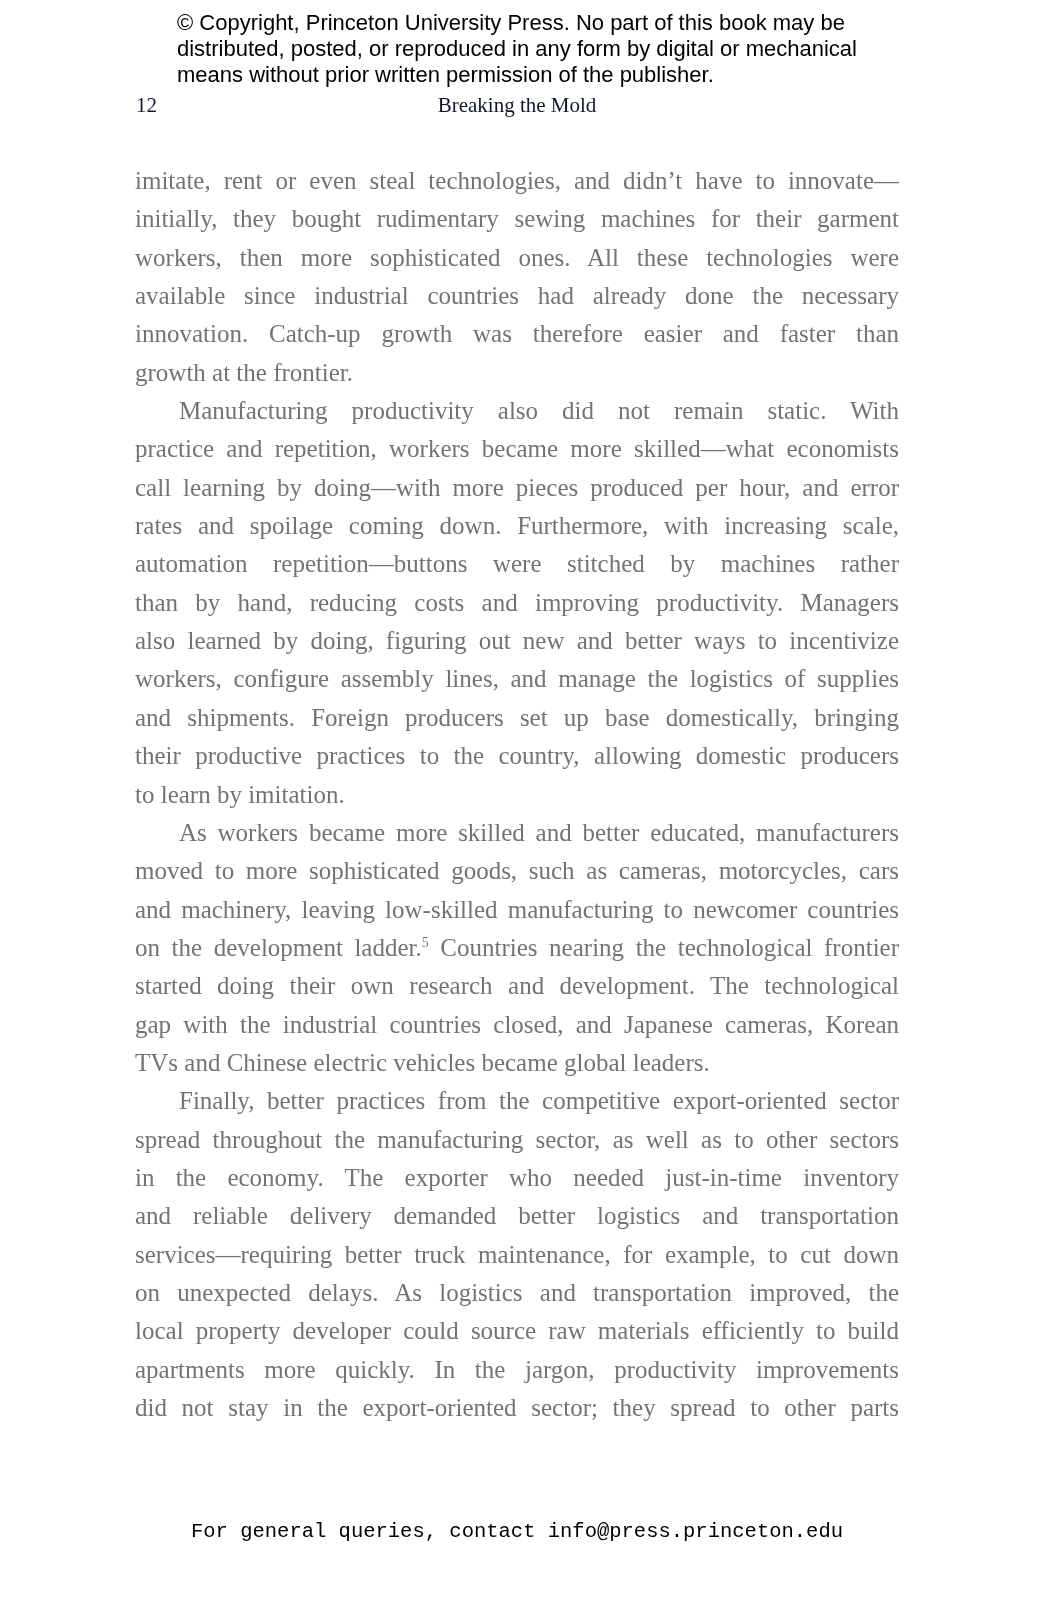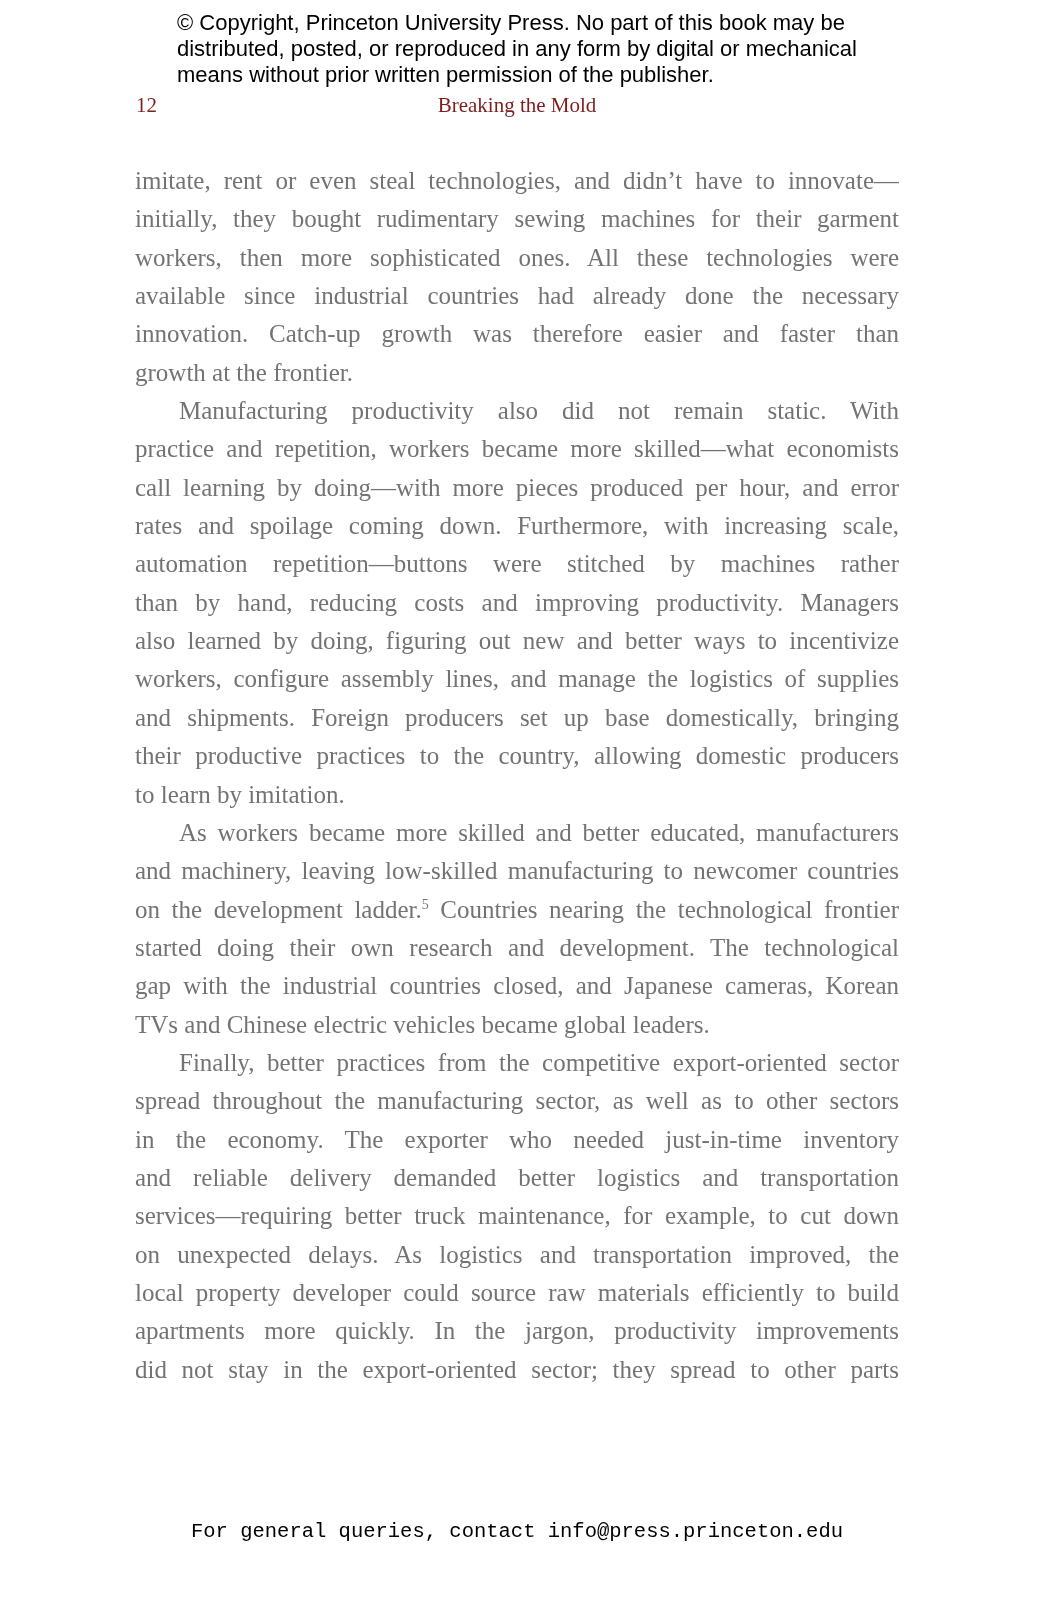--- a/index.html
+++ b/index.html
@@ -3,21 +3,21 @@
 <meta charset="utf-8">
 <style>
   html, body { margin: 0; padding: 0; background: #ffffff; }
   body { width: 1050px; height: 1600px; position: relative; overflow: hidden; color: #1a1a1a; }
   .copyright {
     position: absolute; left: 177px; top: 10px; width: 720px;
     font-family: "Liberation Sans", sans-serif; font-size: 22px; line-height: 26px; color: #000;
   }
   .running-head {
     position: absolute; top: 93px; left: 0; width: 1050px; height: 30px;
-    font-family: "Liberation Serif", serif; font-size: 21px; color: #7f1d1d;
+    font-family: "Liberation Serif", serif; font-size: 21px; color: #0f172a;
   }
   .page-number { position: absolute; left: 136px; top: 0; }
   .book-title { position: absolute; left: 0; width: 1034px; text-align: center; top: 0; }
   .body-text {
     position: absolute; left: 135px; top: 162px; width: 764px;
     font-family: "Liberation Serif", serif; font-size: 25px; color: #737373;
   }
   .line {
     display: block; height: 38.35px; line-height: 38.35px;
     text-align: justify; text-align-last: justify; white-space: nowrap;
@@ -67,20 +67,21 @@
     <span class="line"><span class="line-inner">than by hand, reducing costs and improving productivity. Managers</span></span>
     <span class="line"><span class="line-inner">also learned by doing, figuring out new and better ways to incentivize</span></span>
     <span class="line"><span class="line-inner">workers, configure assembly lines, and manage the logistics of supplies</span></span>
     <span class="line"><span class="line-inner">and shipments. Foreign producers set up base domestically, bringing</span></span>
     <span class="line"><span class="line-inner">their productive practices to the country, allowing domestic producers</span></span>
     <span class="line last"><span class="line-inner">to learn by imitation.</span></span>
   </div>
 
   <div>
     <span class="line indent"><span class="line-inner">As workers became more skilled and better educated, manufacturers</span></span>
+    <span class="line"><span class="line-inner">moved to more sophisticated goods, such as cameras, motorcycles, cars</span></span>
     <span class="line"><span class="line-inner">and machinery, leaving low-skilled manufacturing to newcomer countries</span></span>
     <span class="line"><span class="line-inner"><span>on the development ladder.</span><sup>5</sup><span> Countries nearing the technological frontier</span></span></span>
     <span class="line"><span class="line-inner">started doing their own research and development. The technological</span></span>
     <span class="line"><span class="line-inner">gap with the industrial countries closed, and Japanese cameras, Korean</span></span>
     <span class="line last"><span class="line-inner">TVs and Chinese electric vehicles became global leaders.</span></span>
   </div>
 
   <div>
     <span class="line indent"><span class="line-inner">Finally, better practices from the competitive export-oriented sector</span></span>
     <span class="line"><span class="line-inner">spread throughout the manufacturing sector, as well as to other sectors</span></span>

